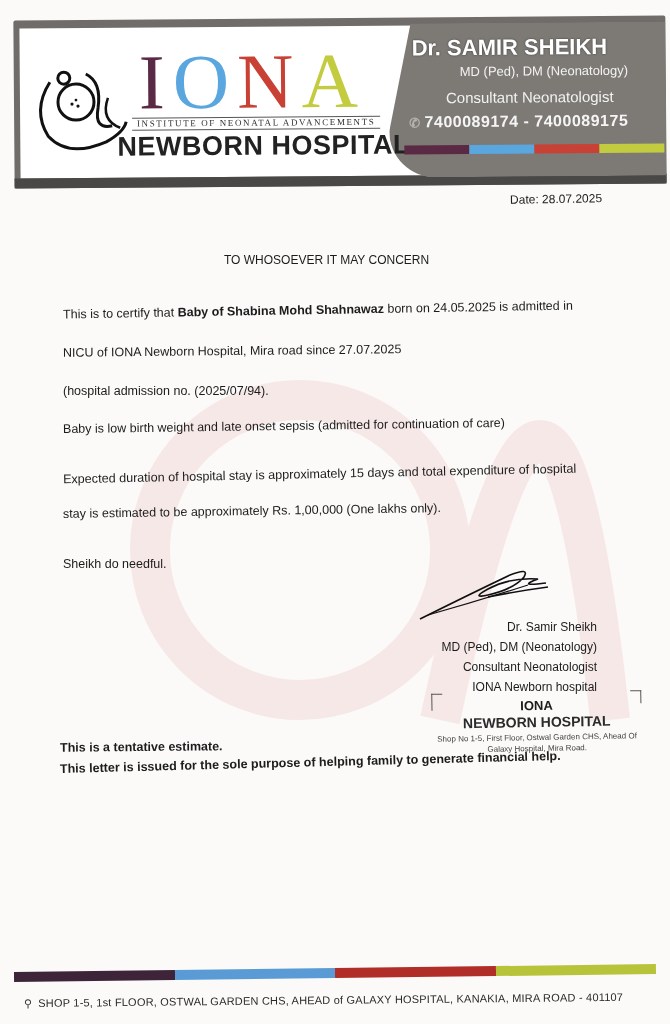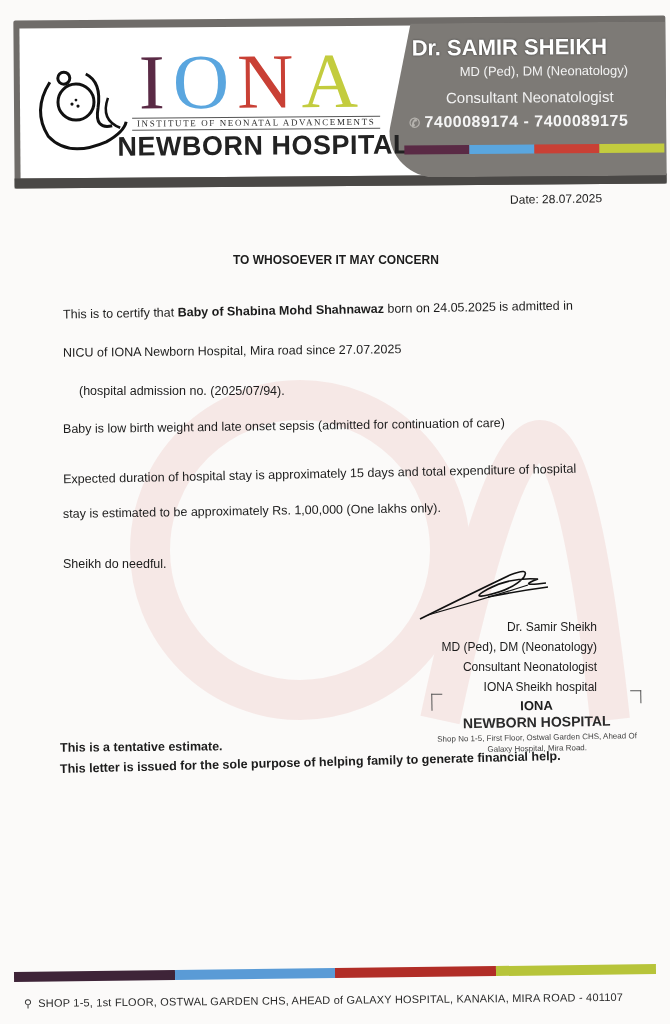--- a/index.html
+++ b/index.html
@@ -32,26 +32,26 @@
   .doc-name { position: absolute; left: 398px; top: 18px; font-size: 22px; font-weight: bold; color: #ffffff; text-shadow: 0 0 2px #333; }
   .doc-qual { position: absolute; left: 446px; top: 47px; font-size: 13px; color: #f2f2f2; }
   .doc-title { position: absolute; left: 432px; top: 72px; font-size: 15px; color: #f2f2f2; }
   .doc-phone { position: absolute; left: 395px; top: 96px; font-size: 16px; font-weight: bold; color: #f5f5f5; letter-spacing: 0.5px; }
   .doc-phone .phone-icon { color: #b6b3ae; font-size: 13px; margin-right: 4px; }
   .color-strip { position: absolute; left: 390px; top: 128px; width: 260px; height: 9px; display: flex; }
   .color-strip div { flex: 1; }
 
   
   .date { position: absolute; left: 510px; top: 192px; font-size: 12px; transform: rotate(-1deg); }
-  .concern { position: absolute; left: 233px; top: 253px; font-size: 12px; font-weight: bold; }
+  .concern { position: absolute; left: 224px; top: 253px; font-size: 12px; font-weight: normal; }
   .para { position: absolute; left: 63px; font-size: 12.5px; white-space: nowrap; }
   .para b { font-weight: bold; }
   .p1 { top: 303px; transform: rotate(-1deg); }
   .p2 { top: 344px; transform: rotate(-0.6deg); }
-  .p3 { top: 384px; margin-left: 16px; }
+  .p3 { top: 384px; }
   .p4 { top: 419px; transform: rotate(-0.8deg); }
   .p5 { top: 467px; transform: rotate(-1.2deg); font-size: 12.6px; }
   .p6 { top: 504px; transform: rotate(-0.9deg); }
   .p7 { top: 557px; }
 
   .signature-svg { position: absolute; left: 418px; top: 565px; width: 140px; height: 60px; }
   .sig-block { position: absolute; right: 73px; top: 617px; text-align: right; font-size: 12px; line-height: 20px; }
 
   .stamp { position: absolute; left: 432px; top: 692px; width: 210px; height: 90px; transform: rotate(-1deg); }
   .stamp-corner-l { position: absolute; left: 0; top: 0; width: 10px; height: 16px; border-left: 1.5px solid #555; border-top: 1.5px solid #555; }
@@ -132,21 +132,21 @@
 
   <svg class="signature-svg" viewBox="0 0 140 60">
     <path d="M2 54 Q50 30 92 10 Q112 2 106 12 Q96 24 70 30 Q52 34 70 24 Q92 12 120 14 Q98 22 128 18 M70 32 Q100 26 130 22" fill="none" stroke="#111" stroke-width="1.6"></path>
     <path d="M10 50 Q60 36 110 20" fill="none" stroke="#111" stroke-width="1.2"></path>
   </svg>
 
   <div class="sig-block">
     <div>Dr. Samir Sheikh</div>
     <div>MD (Ped), DM (Neonatology)</div>
     <div>Consultant Neonatologist</div>
-    <div>IONA Sheikh hospital</div>
+    <div>IONA Newborn hospital</div>
   </div>
 
   <div class="stamp">
     <div class="stamp-corner-l"></div>
     <div class="stamp-corner-r"></div>
     <div class="stamp-title1">IONA</div>
     <div class="stamp-title2">NEWBORN HOSPITAL</div>
     <div class="stamp-addr">Shop No 1-5, First Floor, Ostwal Garden CHS, Ahead Of Galaxy Hospital, Mira Road.</div>
   </div>
 

